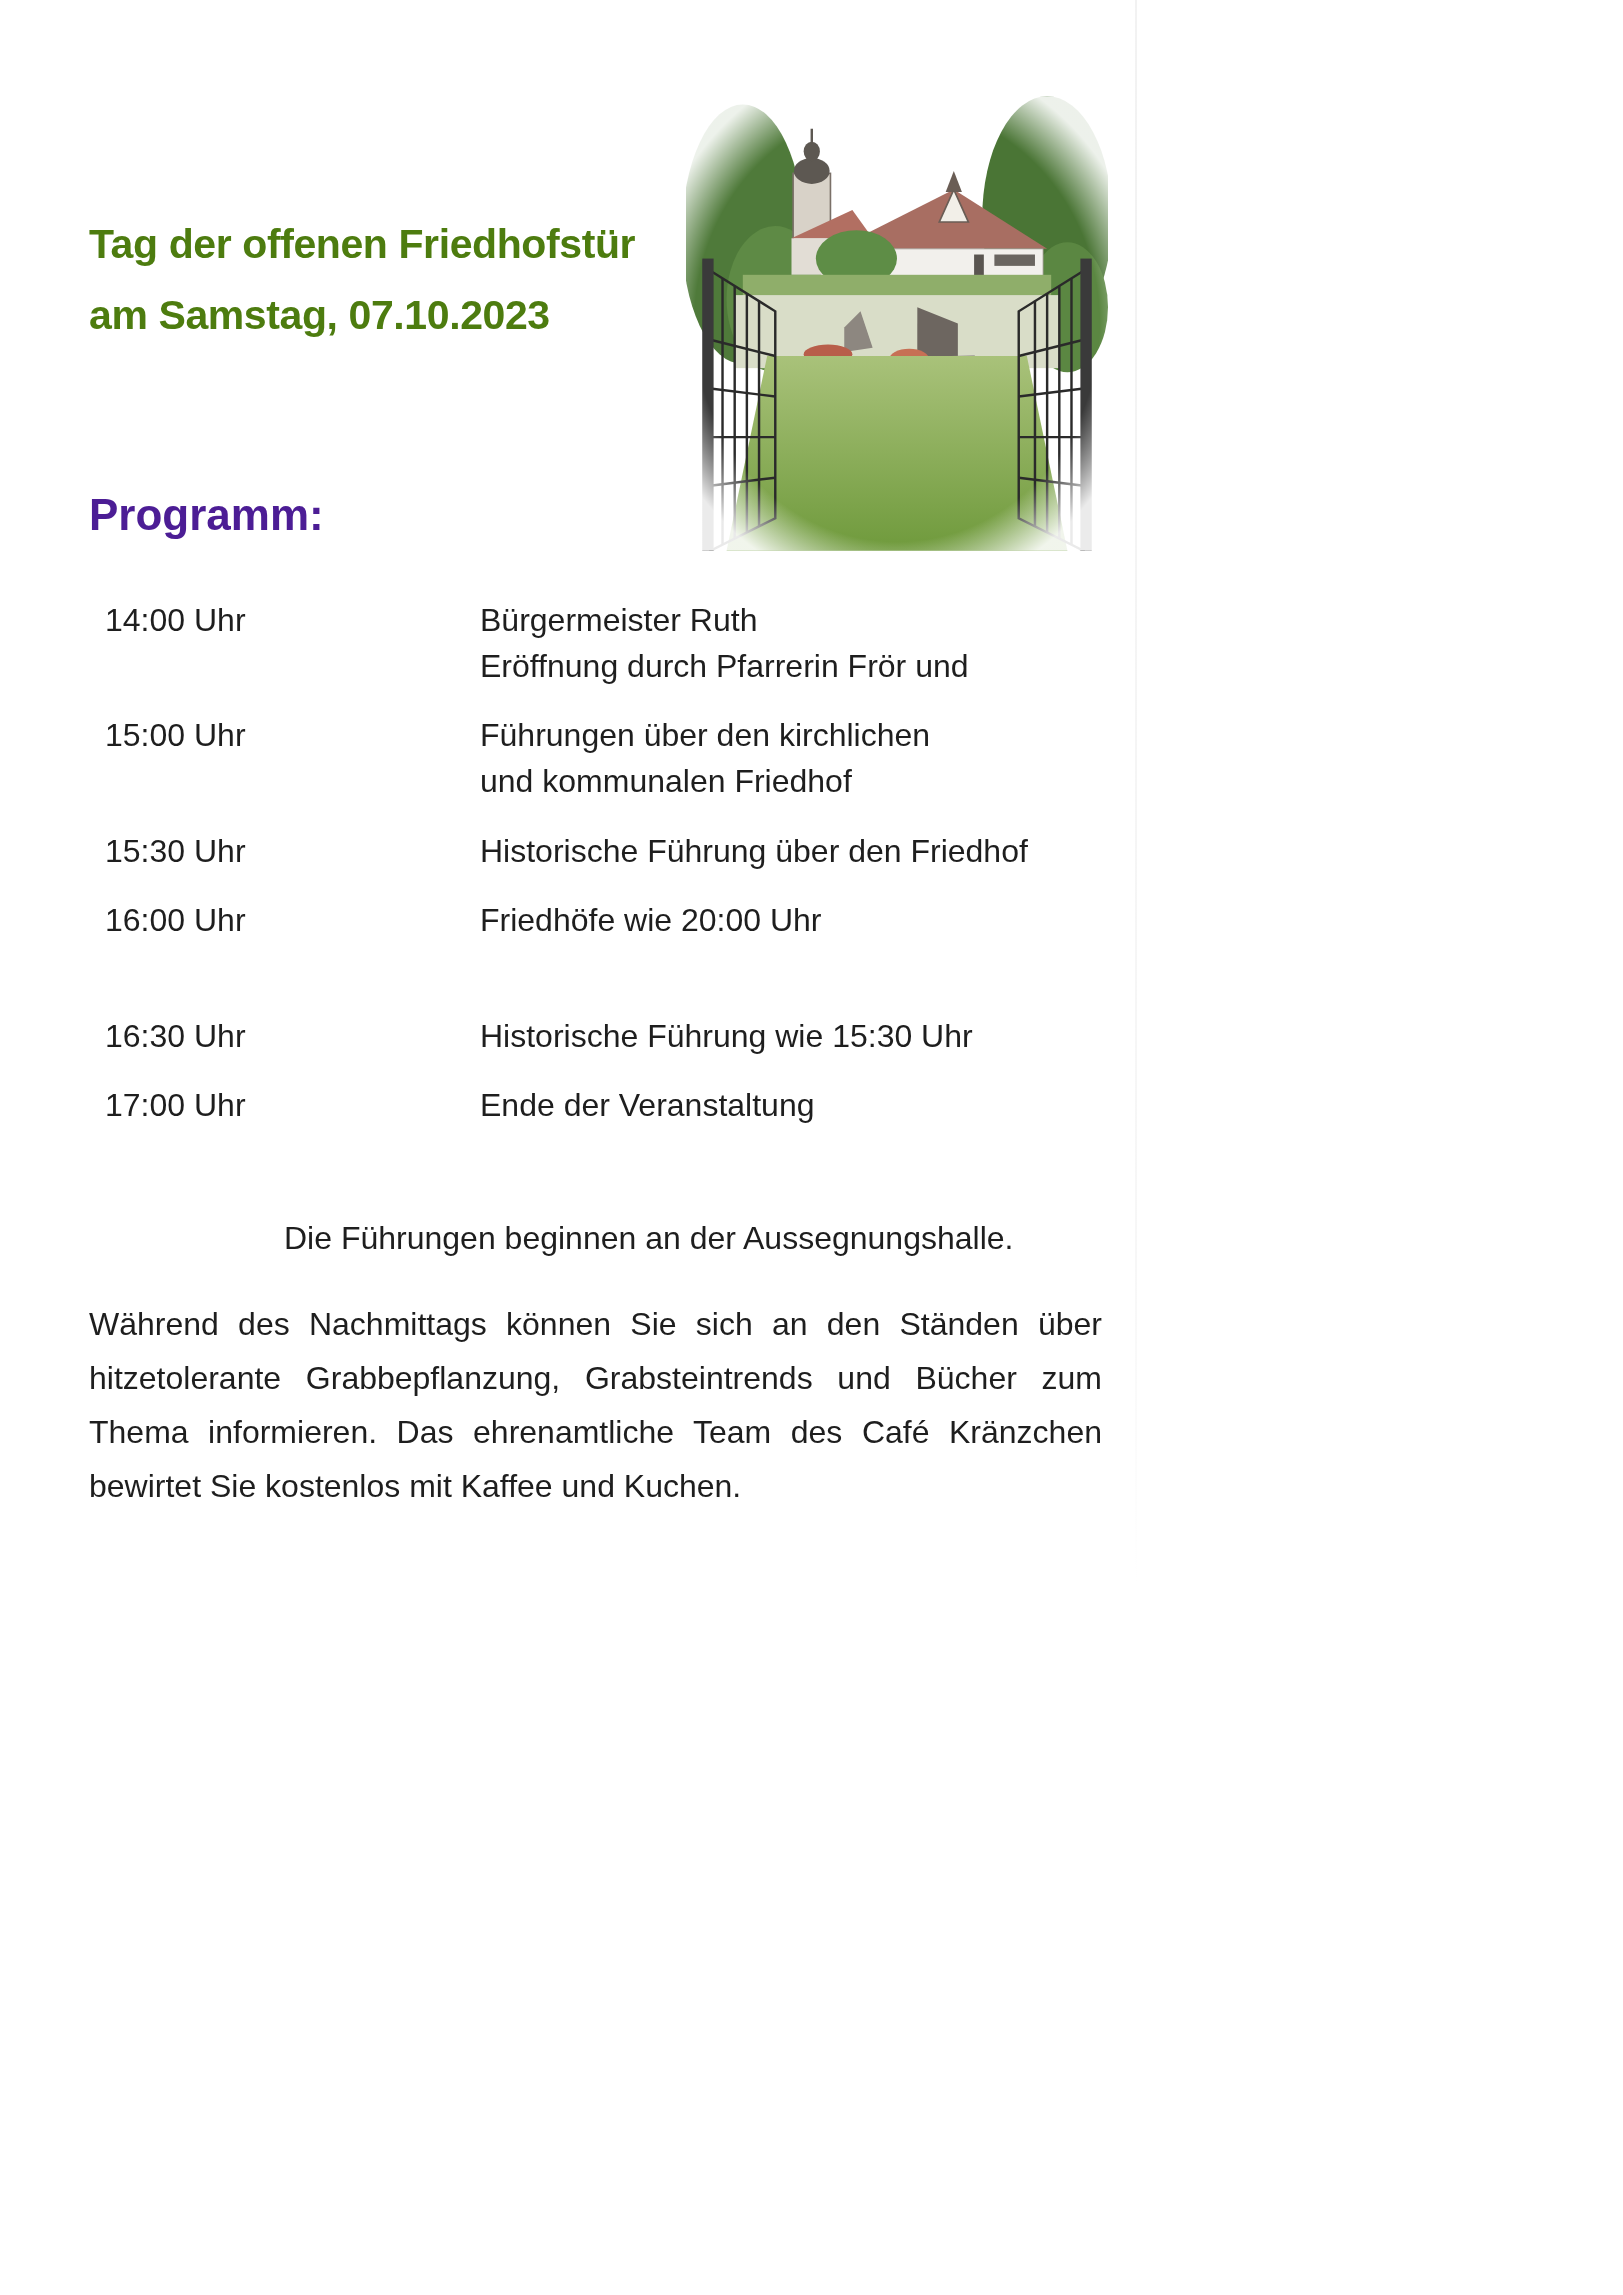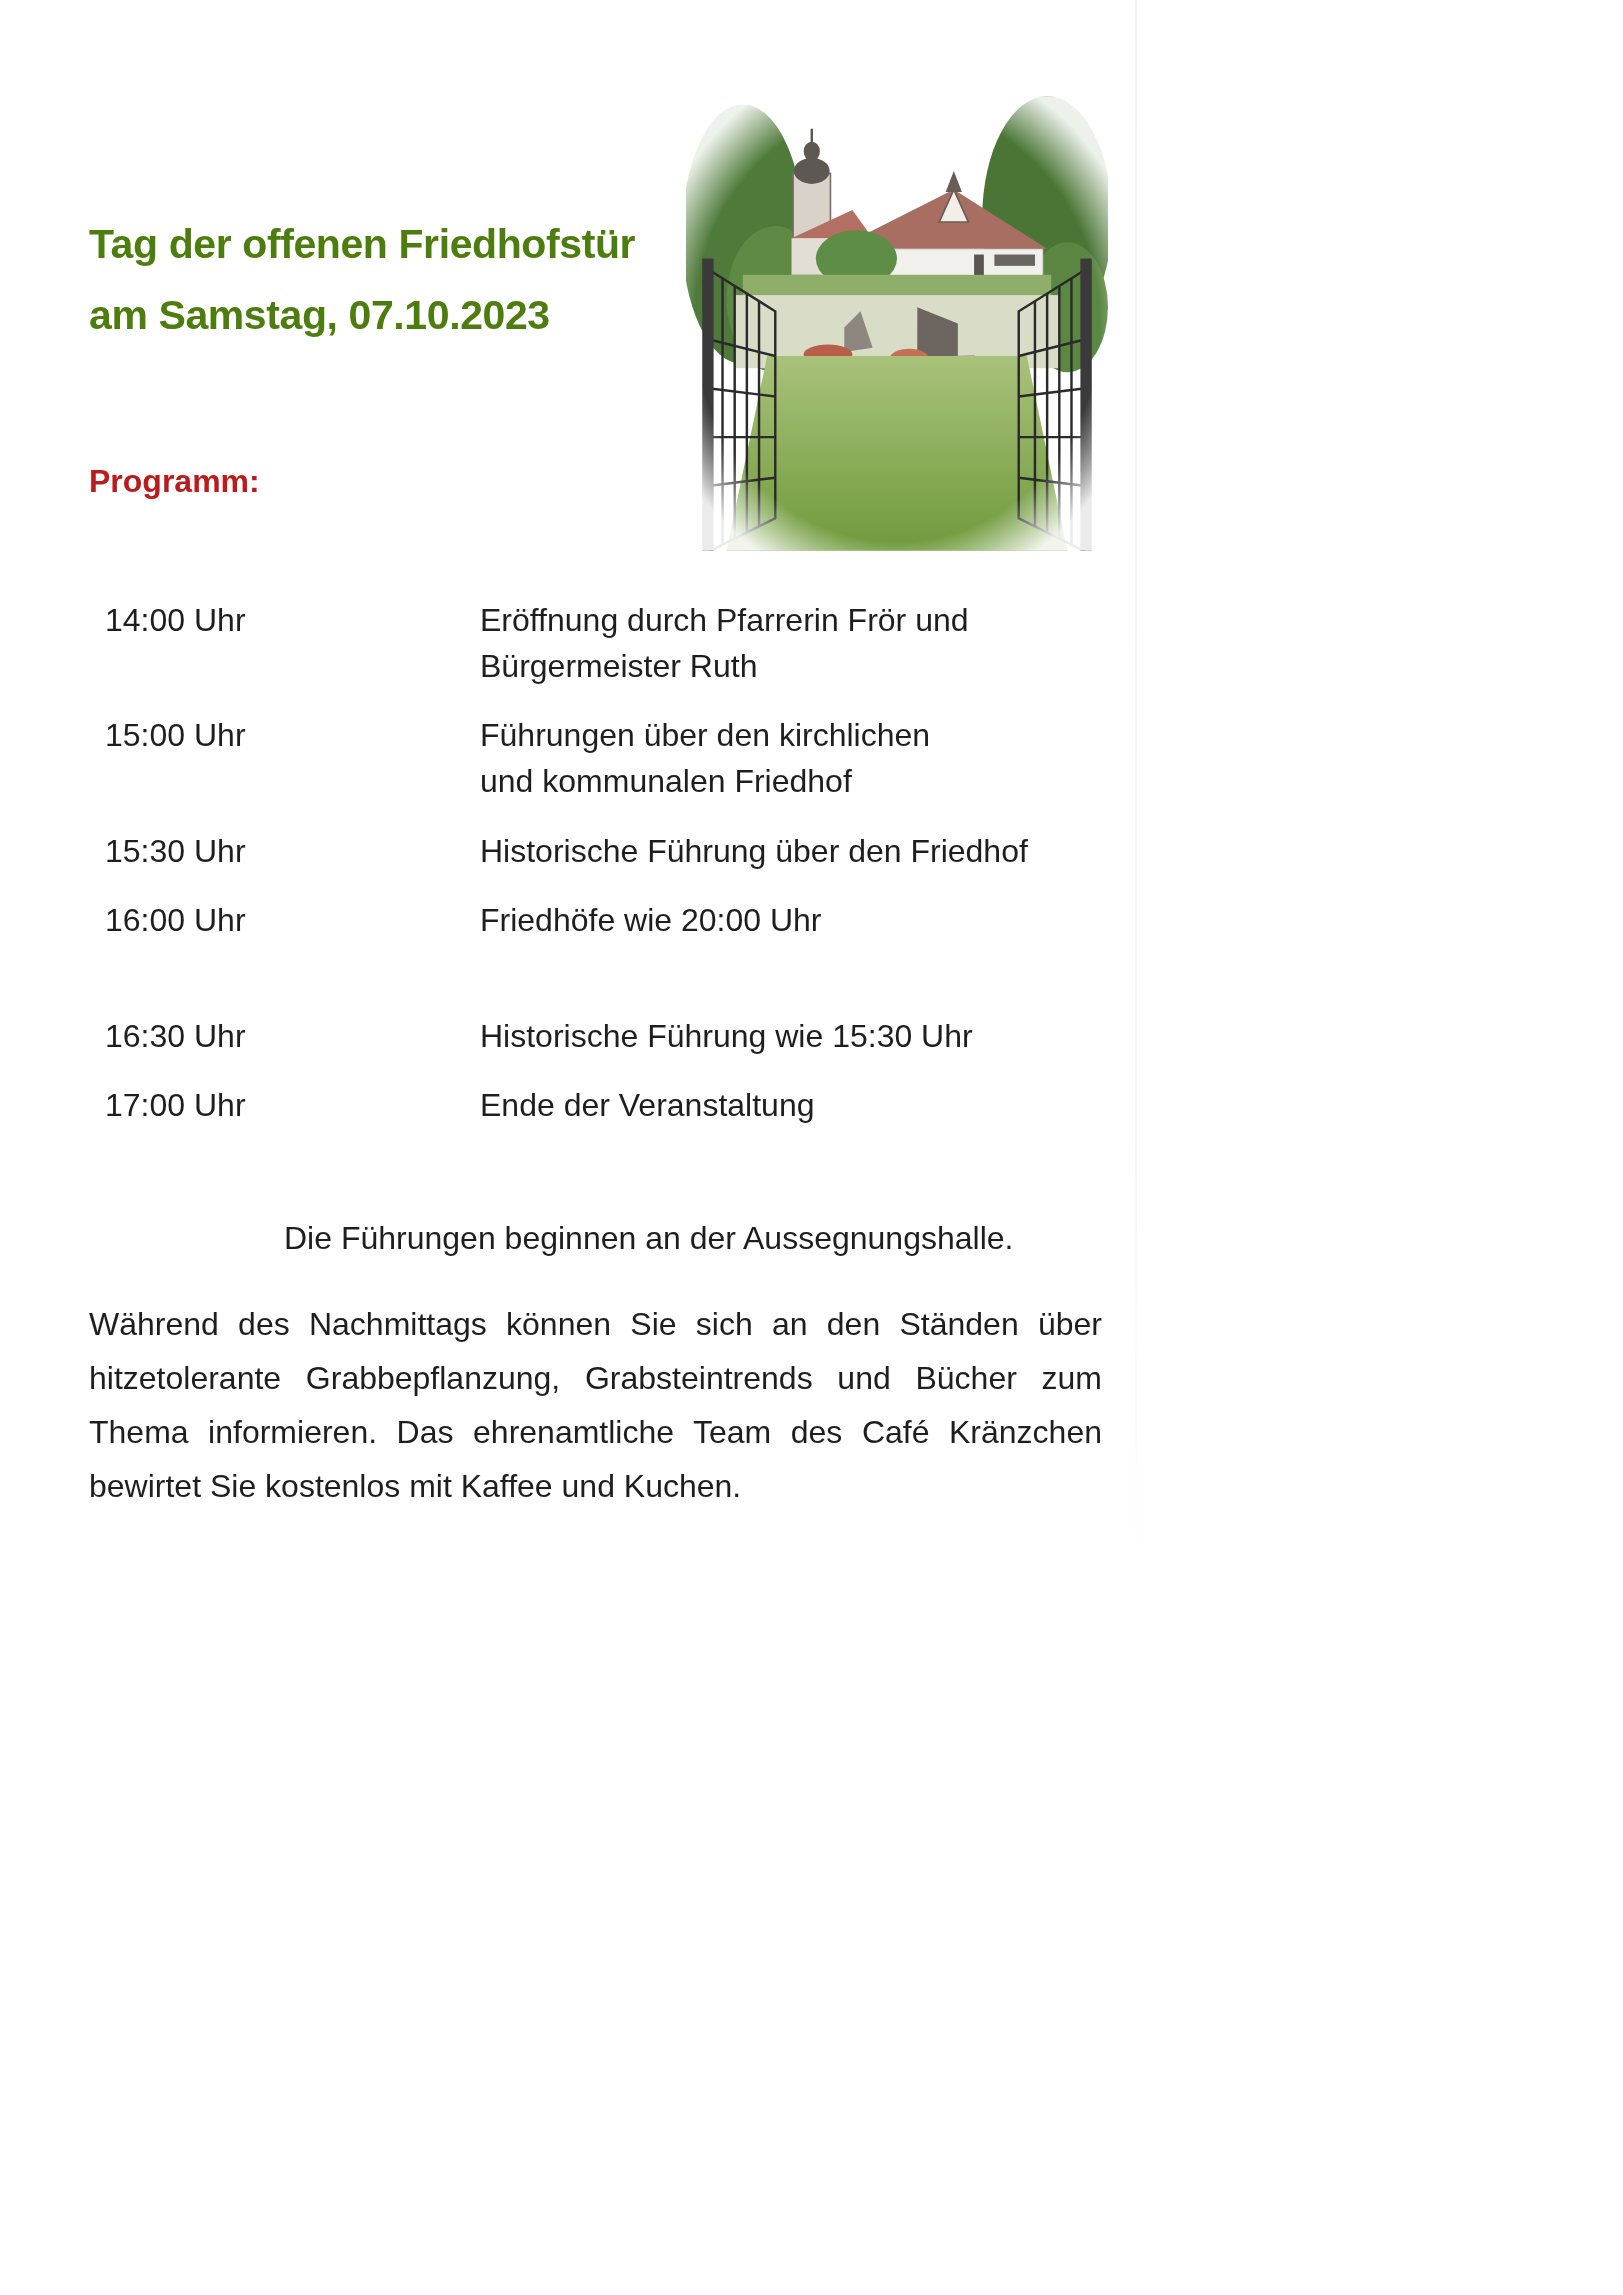--- a/index.html
+++ b/index.html
@@ -3,21 +3,21 @@
 <meta charset="utf-8">
 <style>
   html, body { margin:0; padding:0; background:#ffffff; }
   body { width:1623px; height:2295px; position:relative; overflow:hidden;
          font-family:"Liberation Sans", sans-serif; color:#1e1e1e; }
   .page-edge { position:absolute; left:1135px; top:0; width:1.6px; height:1583px;
                background:linear-gradient(to bottom,#f2f2f2,#f7f7f7 80%,#ffffff); }
   .title { position:absolute; left:89px; top:209px; font-size:41px; font-weight:bold;
            line-height:71px; color:#4d7c0f; letter-spacing:-0.4px; }
   .title div { white-space:nowrap; }
-  .prog { position:absolute; left:89px; top:463px; font-size:32px; font-weight:bold; color:#b91c1c; }
+  .prog { position:absolute; left:89px; top:490px; font-size:44px; font-weight:bold; color:#4c1d95; }
   .photo { position:absolute; left:686px; top:96px; width:422px; height:455px; }
   .schedule { position:absolute; left:89px; top:0; width:1055px; }
   .row { position:absolute; left:0; width:1055px; font-size:32px; line-height:46px; }
   .row .time { position:absolute; left:16px; top:0; white-space:nowrap; }
   .row .desc { position:absolute; left:391px; top:0; width:649px; }
   .note { position:absolute; left:284px; top:1220px; font-size:32px; white-space:nowrap; }
   .para { position:absolute; left:89px; top:1297px; width:1013px; font-size:32px;
           line-height:54px; text-align:justify; }
 </style>
 </head>
@@ -103,22 +103,22 @@
   <rect x="486" y="200" width="14" height="360" fill="#3a3a3a"></rect>
   <rect x="0" y="0" width="520" height="560" fill="url(#fade)"></rect>
 </svg>
 
 <div class="prog">Programm:</div>
 
 <div class="schedule">
   <div class="row" style="top:597px">
     <span class="time">14:00 Uhr</span>
     <div class="desc">
+      <div>Bürgermeister Ruth</div>
       <div>Eröffnung durch Pfarrerin Frör und</div>
-      <div>Bürgermeister Ruth</div>
     </div>
   </div>
   <div class="row" style="top:712px">
     <span class="time">15:00 Uhr</span>
     <div class="desc">
       <div>Führungen über den kirchlichen</div>
       <div>und kommunalen Friedhof</div>
     </div>
   </div>
   <div class="row" style="top:828px">

